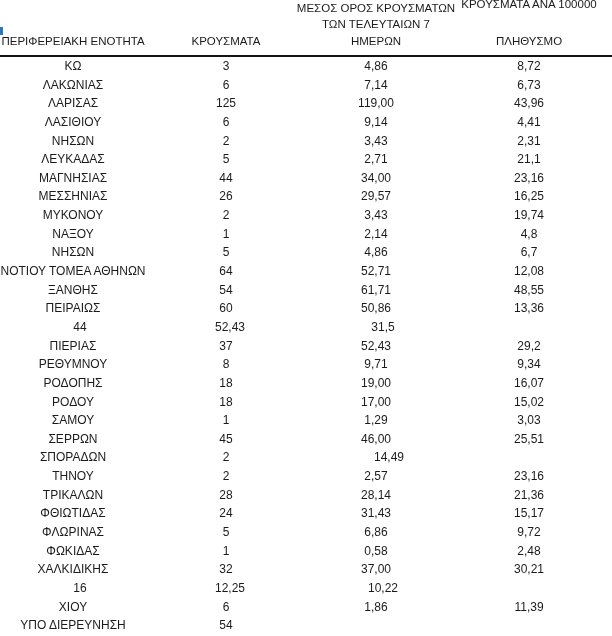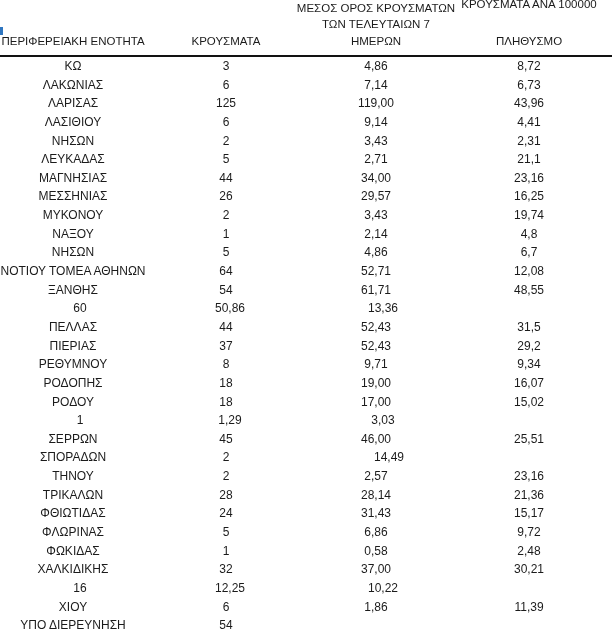--- a/index.html
+++ b/index.html
@@ -141,26 +141,26 @@
           <div class="td c2">52,71</div>
           <div class="td c3">12,08</div>
         </div>
         <div class="tr">
           <div class="td c0">ΞΑΝΘΗΣ</div>
           <div class="td c1">54</div>
           <div class="td c2">61,71</div>
           <div class="td c3">48,55</div>
         </div>
         <div class="tr">
+          <div class="td c0">ΠΕΙΡΑΙΩΣ</div>
           <div class="td c1">60</div>
           <div class="td c2">50,86</div>
           <div class="td c3">13,36</div>
         </div>
         <div class="tr">
-          <div class="td c0">ΠΕΛΛΑΣ</div>
           <div class="td c1">44</div>
           <div class="td c2">52,43</div>
           <div class="td c3">31,5</div>
         </div>
         <div class="tr">
           <div class="td c0">ΠΙΕΡΙΑΣ</div>
           <div class="td c1">37</div>
           <div class="td c2">52,43</div>
           <div class="td c3">29,2</div>
         </div>
@@ -176,20 +176,21 @@
           <div class="td c2">19,00</div>
           <div class="td c3">16,07</div>
         </div>
         <div class="tr">
           <div class="td c0">ΡΟΔΟΥ</div>
           <div class="td c1">18</div>
           <div class="td c2">17,00</div>
           <div class="td c3">15,02</div>
         </div>
         <div class="tr">
+          <div class="td c0">ΣΑΜΟΥ</div>
           <div class="td c1">1</div>
           <div class="td c2">1,29</div>
           <div class="td c3">3,03</div>
         </div>
         <div class="tr">
           <div class="td c0">ΣΕΡΡΩΝ</div>
           <div class="td c1">45</div>
           <div class="td c2">46,00</div>
           <div class="td c3">25,51</div>
         </div>

